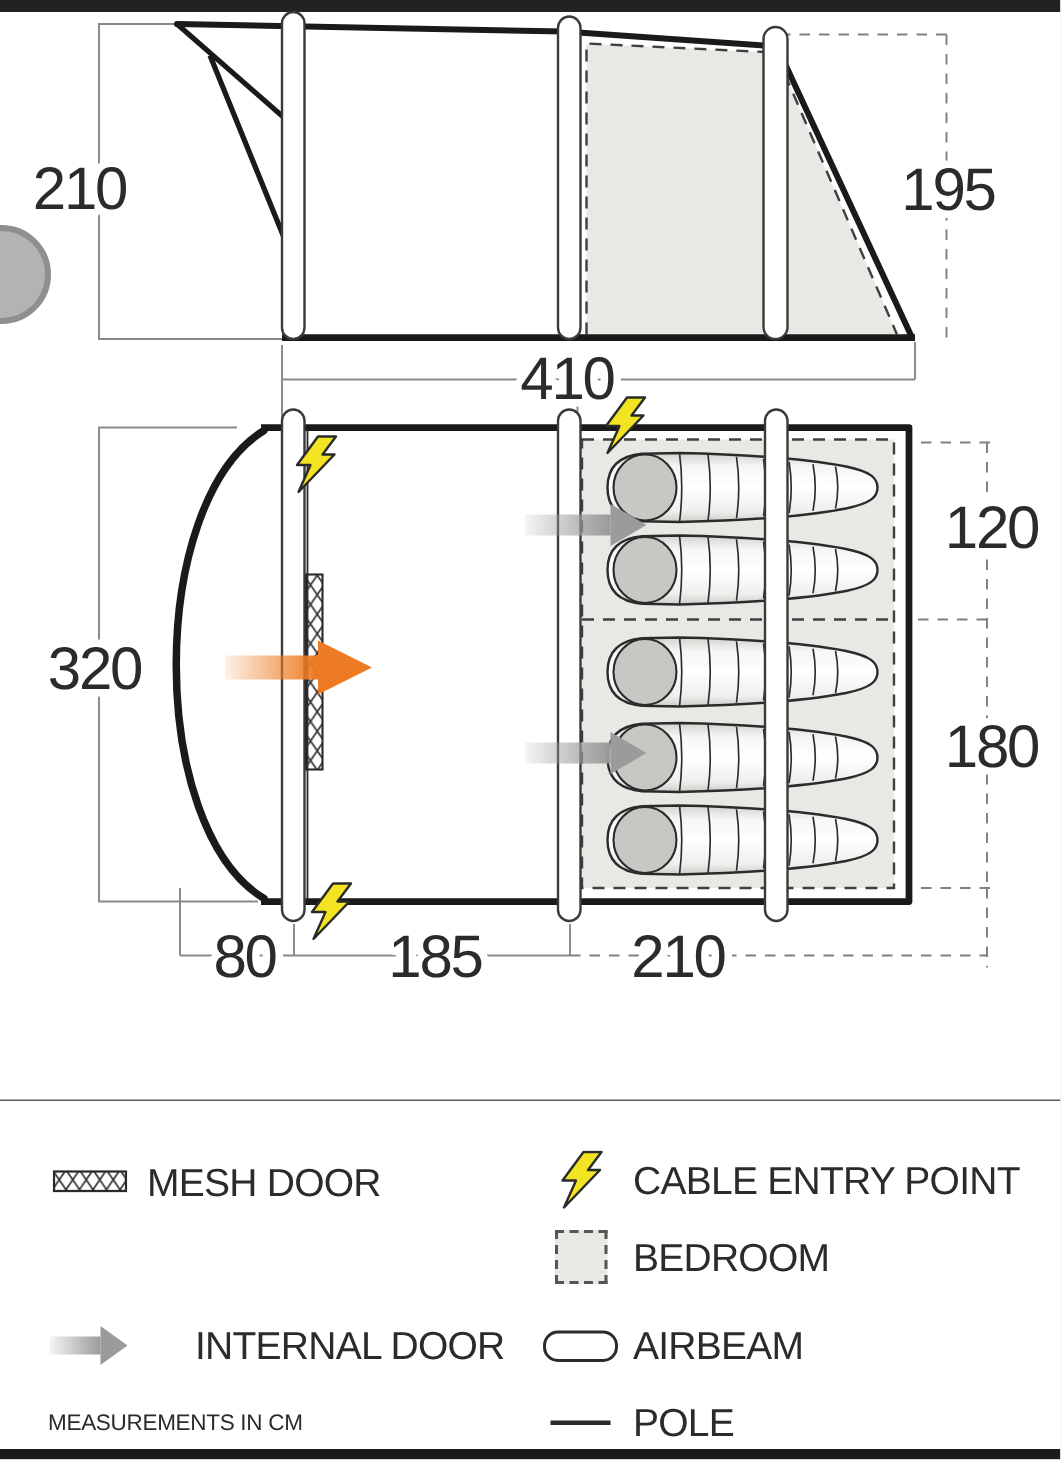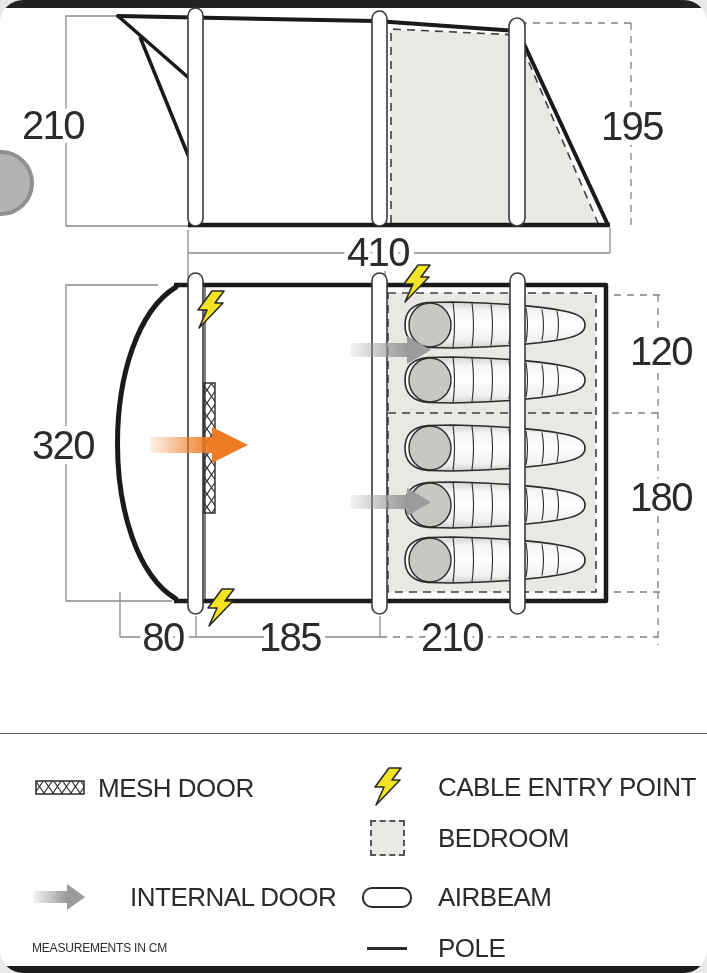--- a/index.html
+++ b/index.html
@@ -1,33 +1,33 @@
 <!DOCTYPE html>
 <html><head>
 <meta charset="utf-8">
 <style>
   html,body{margin:0;padding:0;background:#e9e9e9;}
   #screen{position:relative;width:707px;height:973px;background:#ffffff;overflow:hidden;
-          font-family:"Liberation Sans",sans-serif;border-radius:23px;}
+          font-family:"Liberation Sans",sans-serif;}
   .bar{position:absolute;left:0;width:707px;background:#222222;}
   #topbar{top:0;height:8px;}
   #bottombar{top:966px;height:7px;background:#1b1b1b;}
   #float-btn{position:absolute;left:-32px;top:150px;width:58px;height:58px;border-radius:50%;
              background:#b3b3b3;border:4px solid #8f8f8f;}
   #diagram{position:absolute;left:0;top:0;}
   .dimtext{font-size:40px;letter-spacing:-1.5px;fill:#2b2b2b;paint-order:stroke;stroke:#ffffff;
            stroke-width:10px;stroke-linejoin:round;text-anchor:middle;}
   #legend-divider{position:absolute;left:0;top:733px;width:707px;height:1px;background:#5a5a5a;}
   .lrow{position:absolute;display:flex;align-items:center;}
   .lrow.left{left:32px;}
-  .lrow.right{left:362px;gap:16px;}
+  .lrow.right{left:362px;}
   .licon{display:flex;align-items:center;justify-content:center;width:56px;flex:0 0 56px;}
   .lrow.right .licon{width:50px;flex:0 0 50px;}
   .llabel{font-size:26px;letter-spacing:-0.5px;color:#2b2b2b;white-space:nowrap;margin-left:10px;text-align:right;}
-  .small-note{font-size:12px;letter-spacing:-0.2px;color:#2b2b2b;}
+  .small-note{font-size:15px;letter-spacing:-0.2px;color:#2b2b2b;}
   .swatch-bedroom{width:31px;height:32px;background:#eae8e5;border:2px dashed #555555;}
   .pill{width:46px;height:17px;border:2px solid #2b2b2b;border-radius:10px;background:#fff;}
   .pole-line{width:40px;height:3px;background:#2b2b2b;}
 </style>
 </head>
 <body>
 
 <div id="screen">
   <div id="topbar" class="bar"></div>
   <div id="float-btn"></div>

